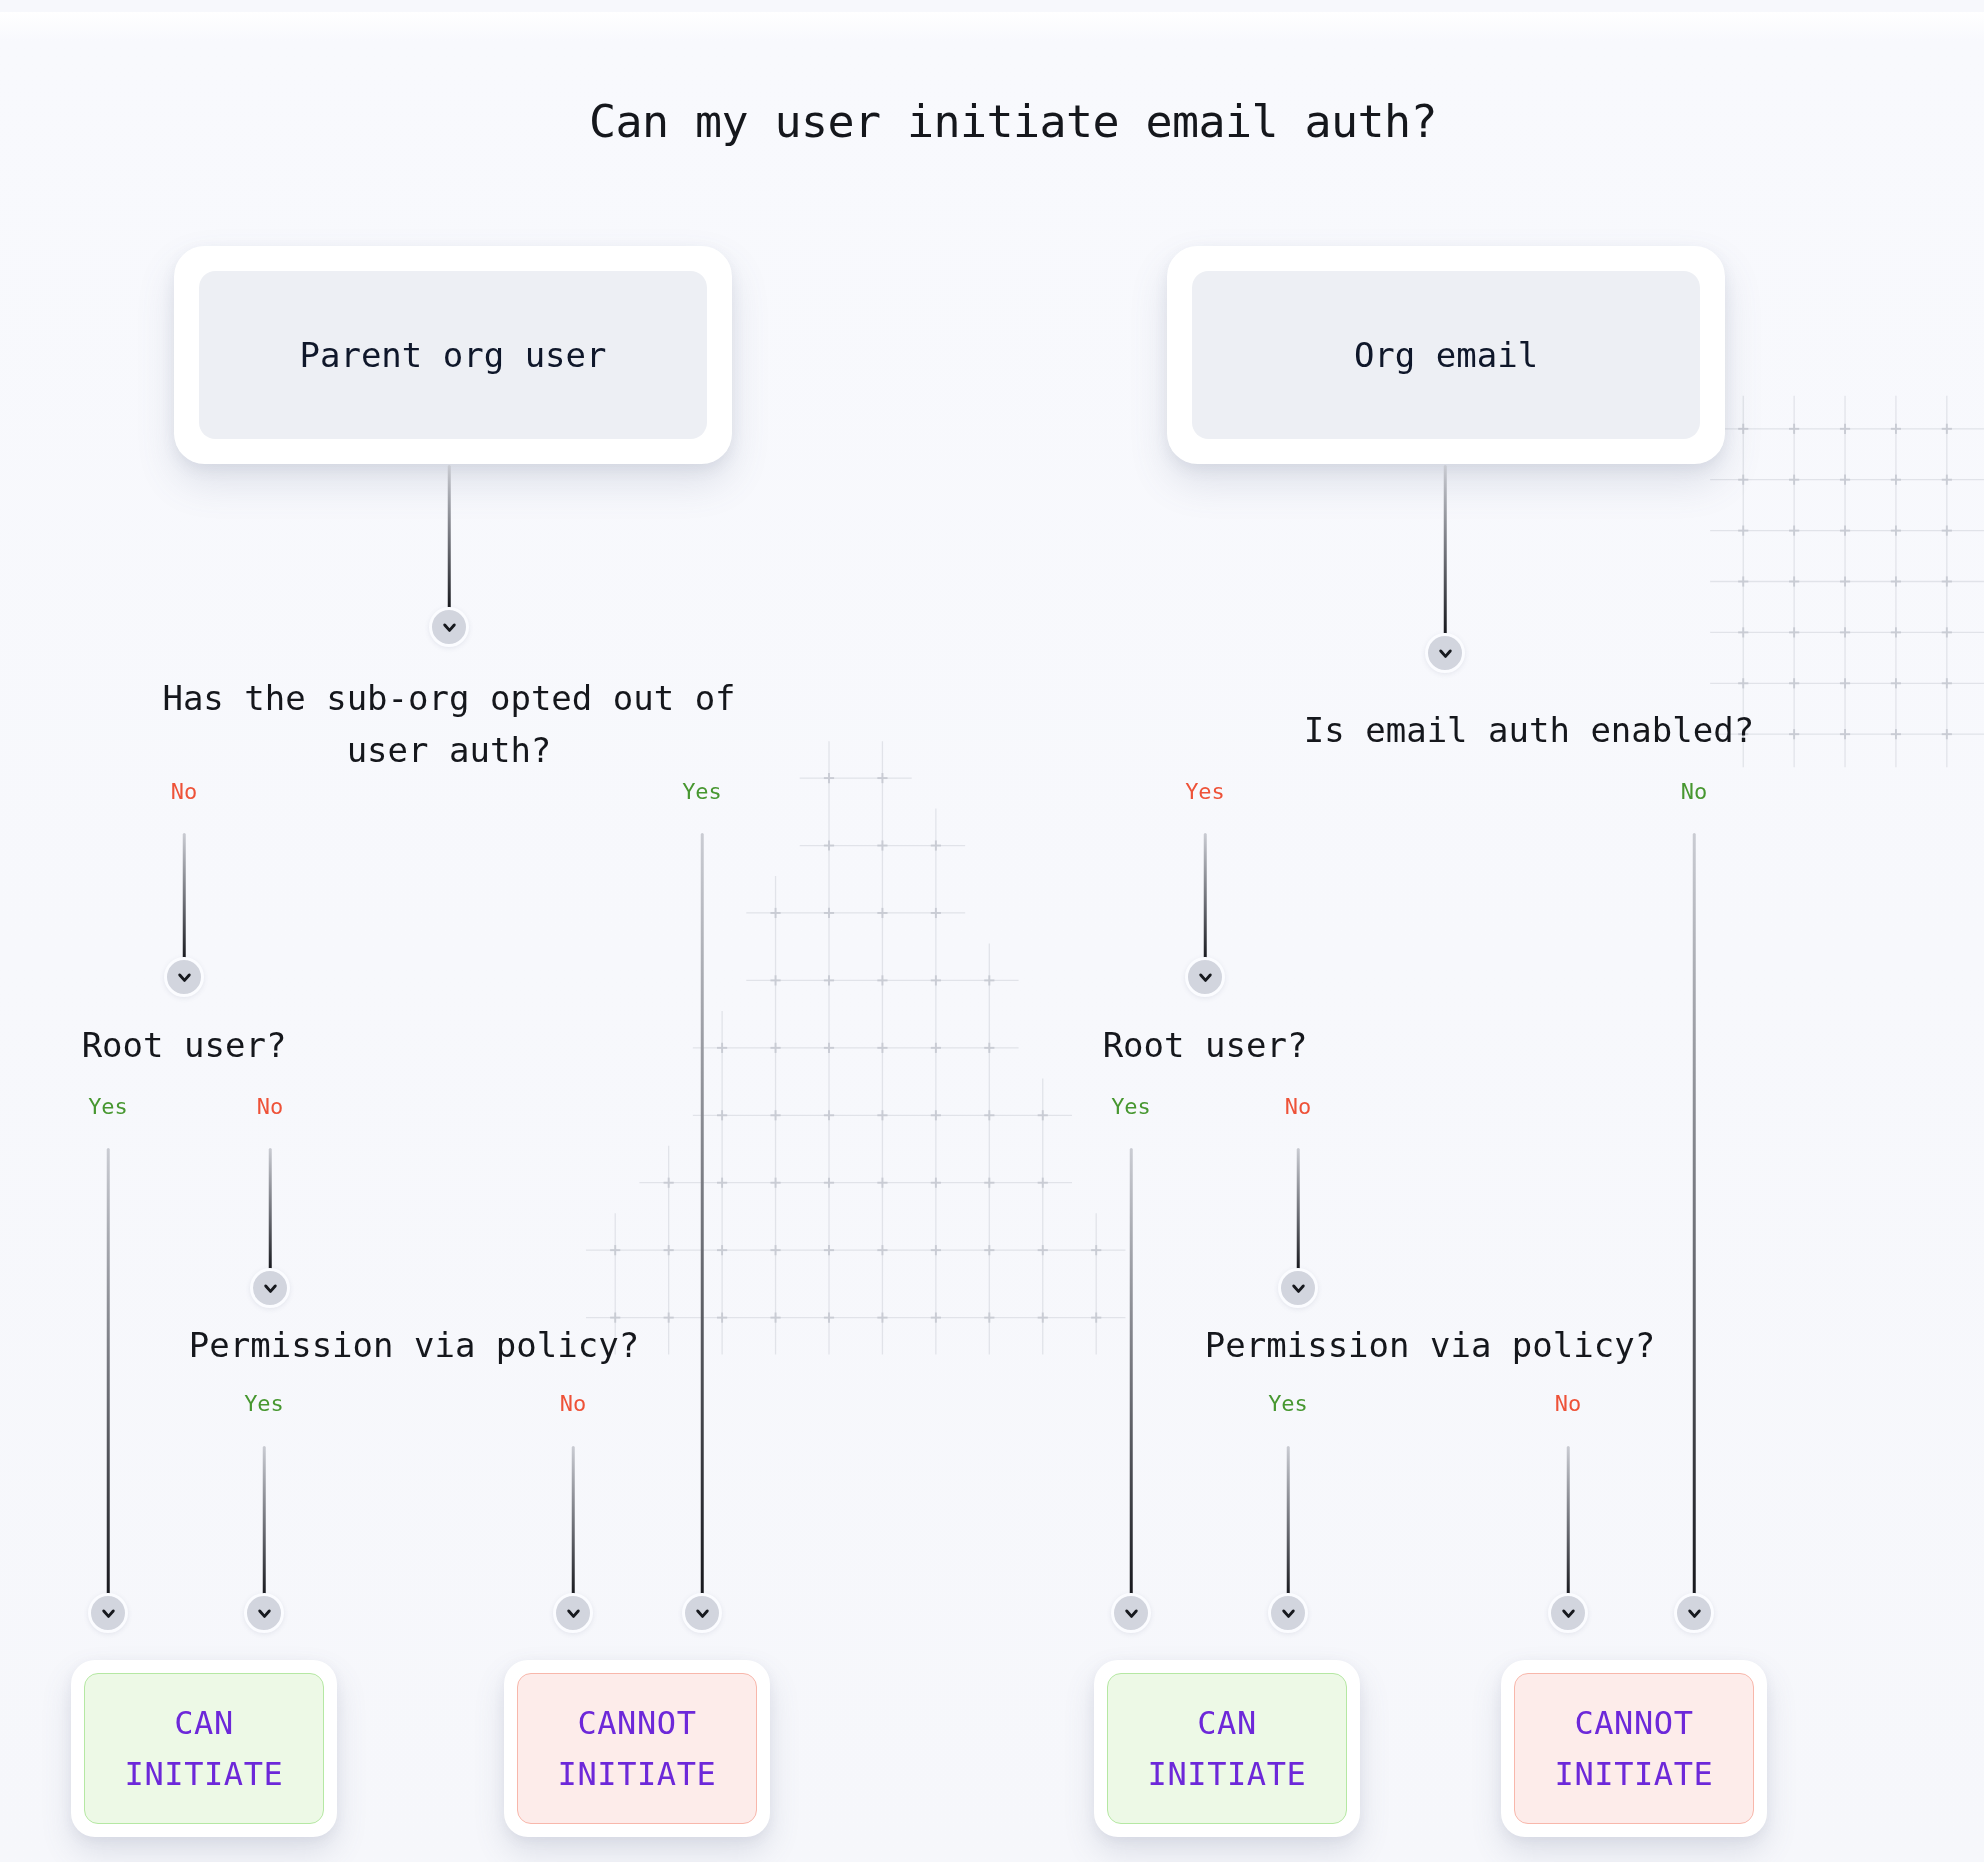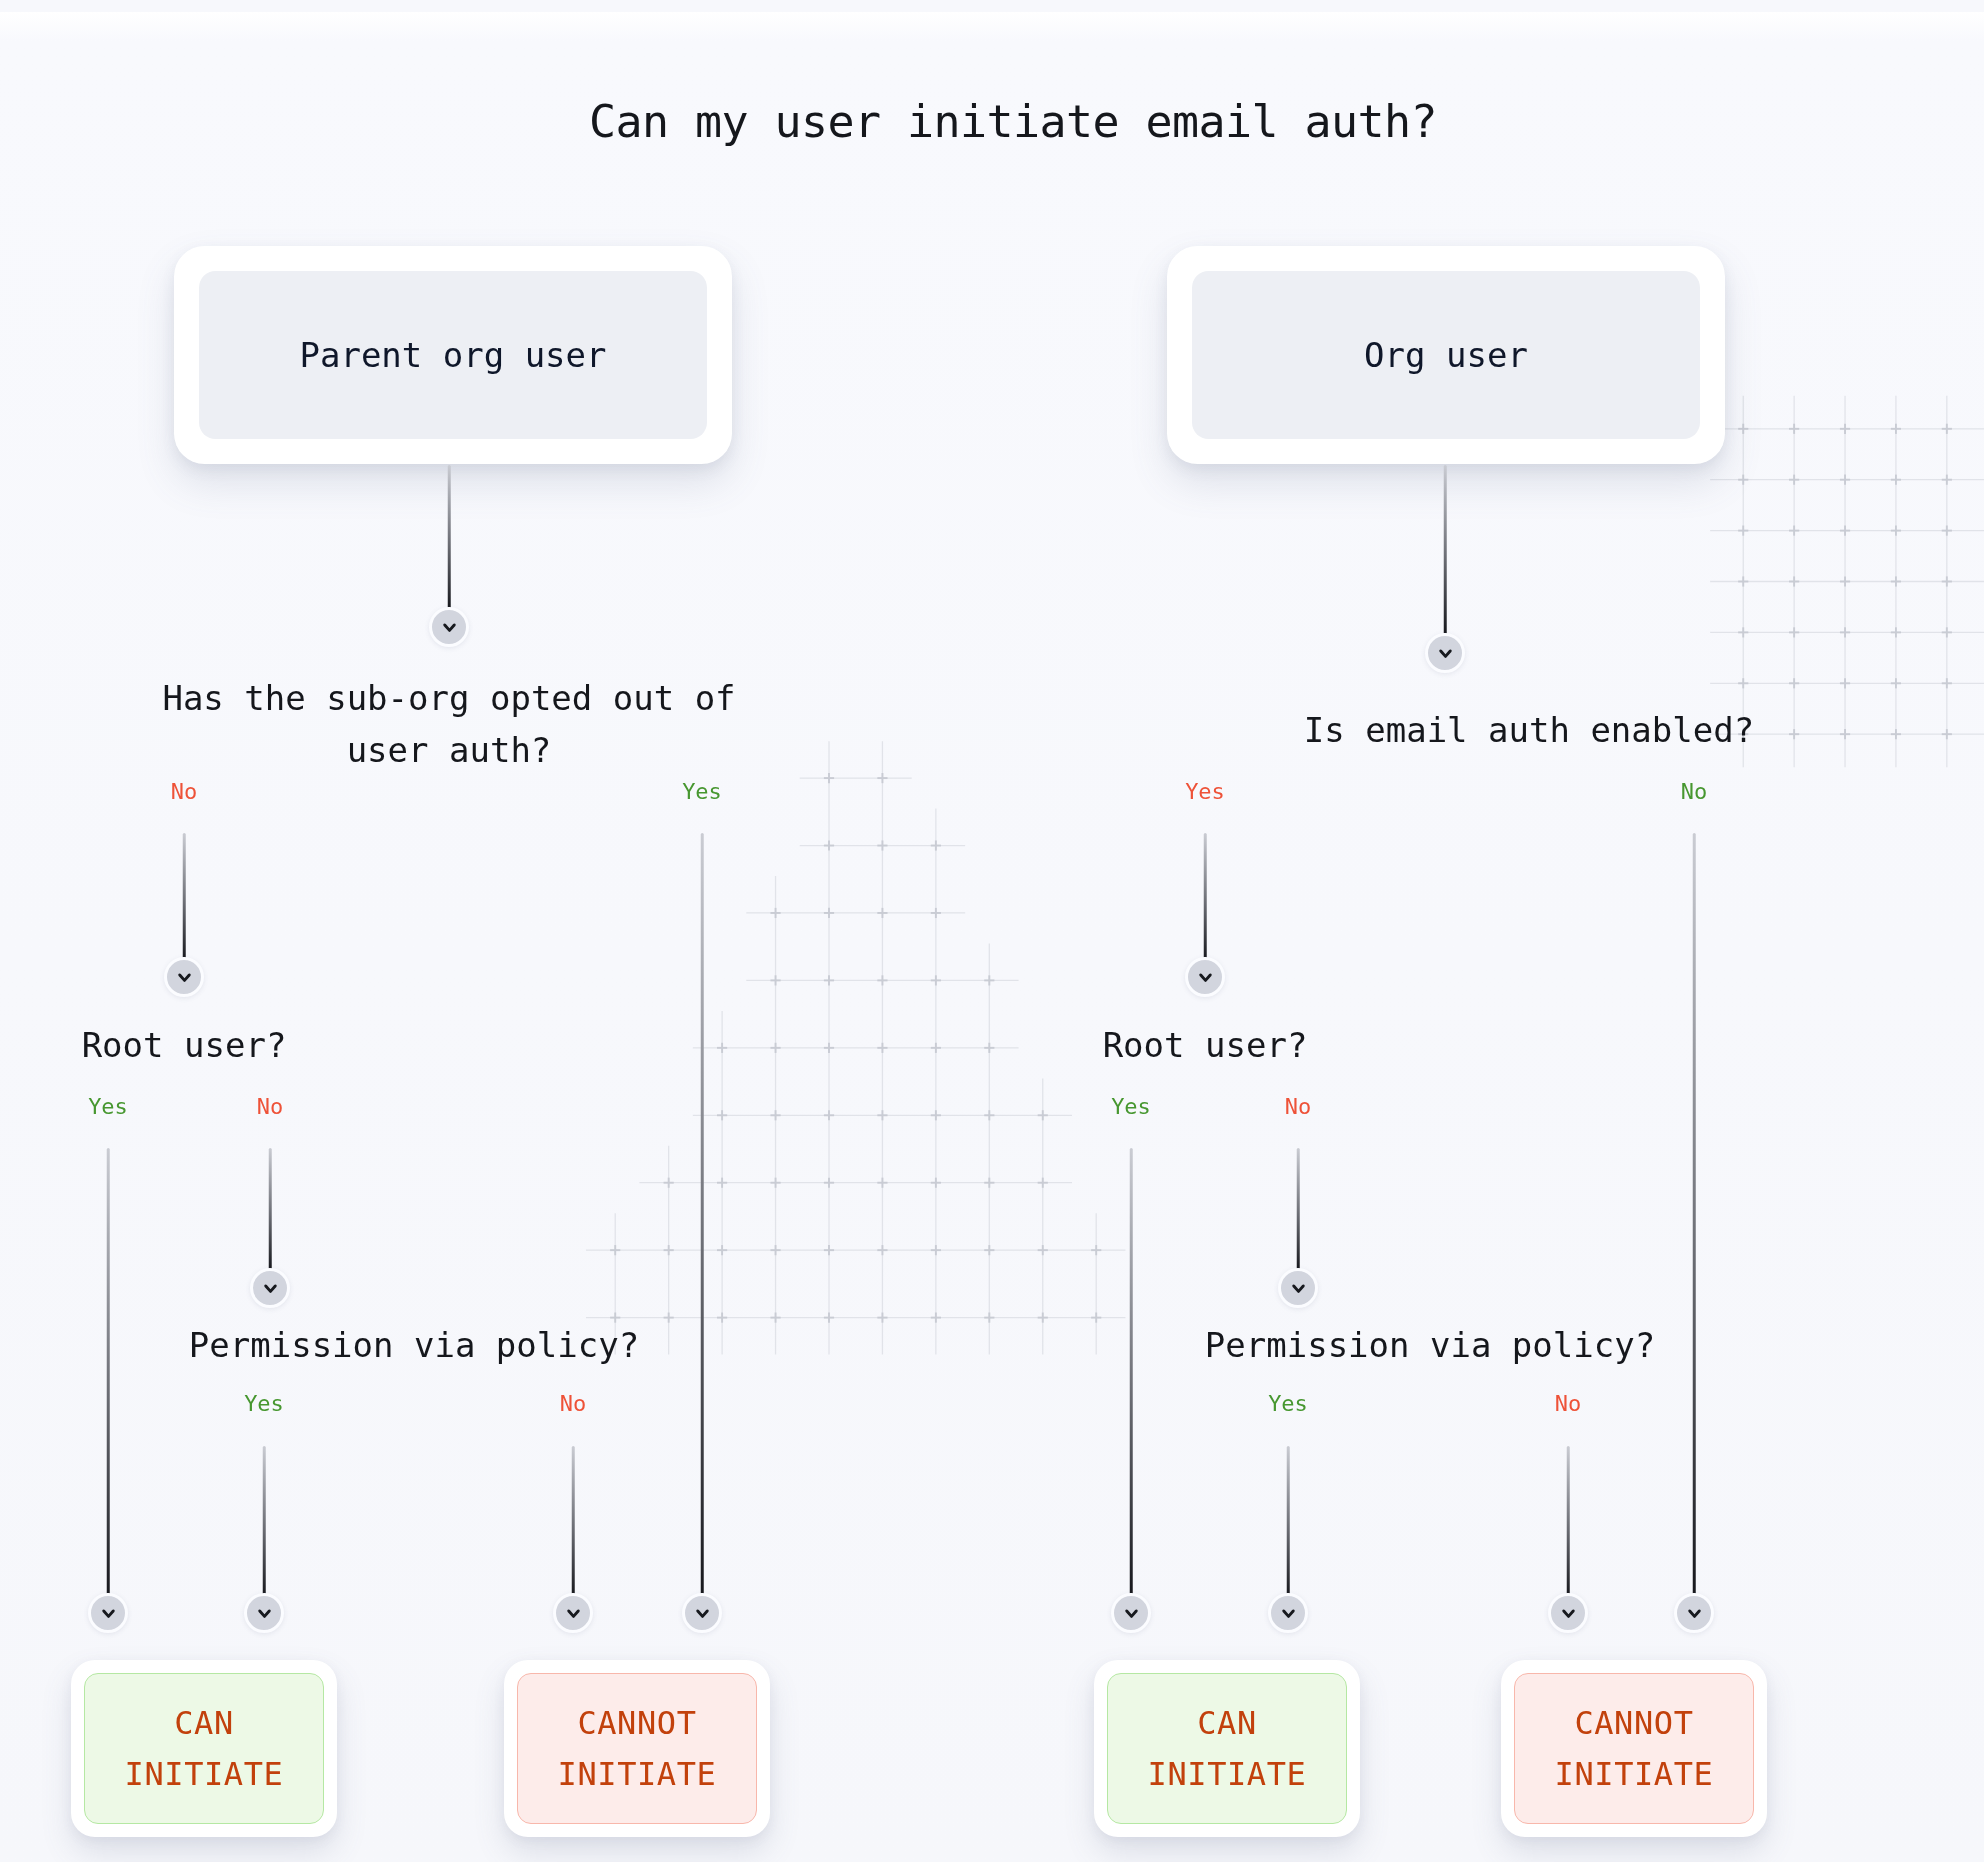--- a/index.html
+++ b/index.html
@@ -53,21 +53,21 @@
     box-shadow:0 1.3px 5.1px rgba(90,100,130,.12);
   }
   .chev svg{display:block;}
   .result-outer{
     position:absolute;width:266px;height:177px;background:#ffffff;border-radius:24px;
     box-shadow:0 15.3px 30.5px rgba(96,106,138,.16),0 3.8px 10.2px rgba(96,106,138,.08);
   }
   .result-inner{
     position:absolute;inset:13.4px;border-radius:14px;border:1.9px solid;
     display:flex;flex-direction:column;align-items:center;justify-content:center;
-    font-size:32px;line-height:51px;letter-spacing:0.6px;color:#c2410c;text-align:center;
+    font-size:32px;line-height:51px;letter-spacing:0.6px;color:#6d28d9;text-align:center;
   }
   .result-inner.can{background:var(--can-bg,#edf9e6);border-color:var(--can-border,#b5e8a3);}
   .result-inner.cannot{background:var(--cannot-bg,#fdecea);border-color:var(--cannot-border,#f8b7ab);}
 </style>
 </head>
 <body>
 
 <div id="canvas">
 
   <svg id="bg-grid" width="1985" height="1863" viewBox="0 0 3120 2928" xmlns="http://www.w3.org/2000/svg">
@@ -379,21 +379,21 @@
       </div>
     </div>
     <div class="result-outer" style="left:504px;top:1648px;">
       <div class="result-inner cannot">
         <div>CANNOT</div>
         <div>INITIATE</div>
       </div>
     </div>
 
     <div class="node-outer" style="left:1167px;top:234px;width:558px;height:218px;">
-      <div class="node-inner">Org user</div>
+      <div class="node-inner">Org email</div>
     </div>
 
     <div class="vline" style="left:1445px;top:453px;height:169px;"></div>
     <div class="chev" style="left:1445px;top:641px;">
       <svg width="19" height="19" viewBox="0 0 30 30">
           <polyline points="7.5,11 15,19.5 22.5,11" fill="none" stroke="#17191e" stroke-width="4.6" stroke-linecap="round" stroke-linejoin="round"></polyline>
         </svg>
     </div>
 
     <div class="qtext" style="left:1529px;top:692px;">Is email auth enabled?</div>

